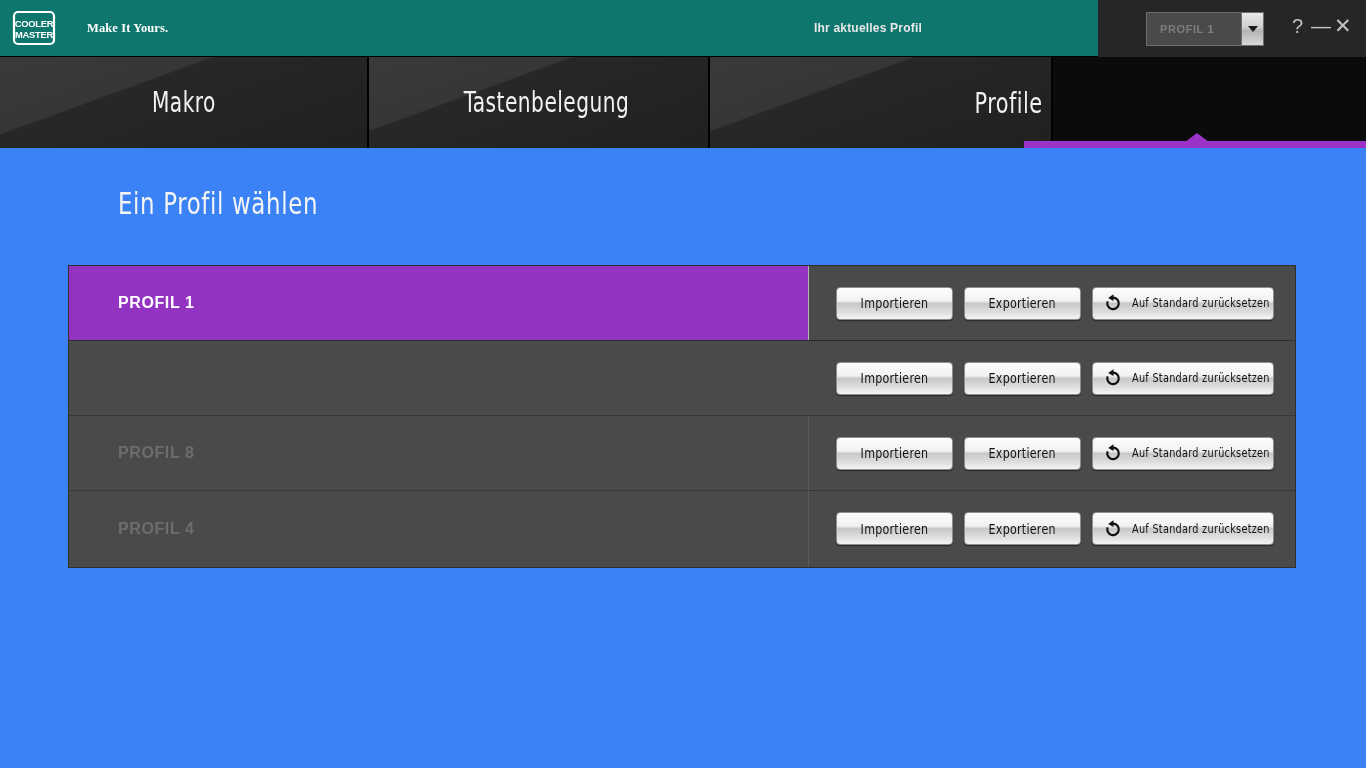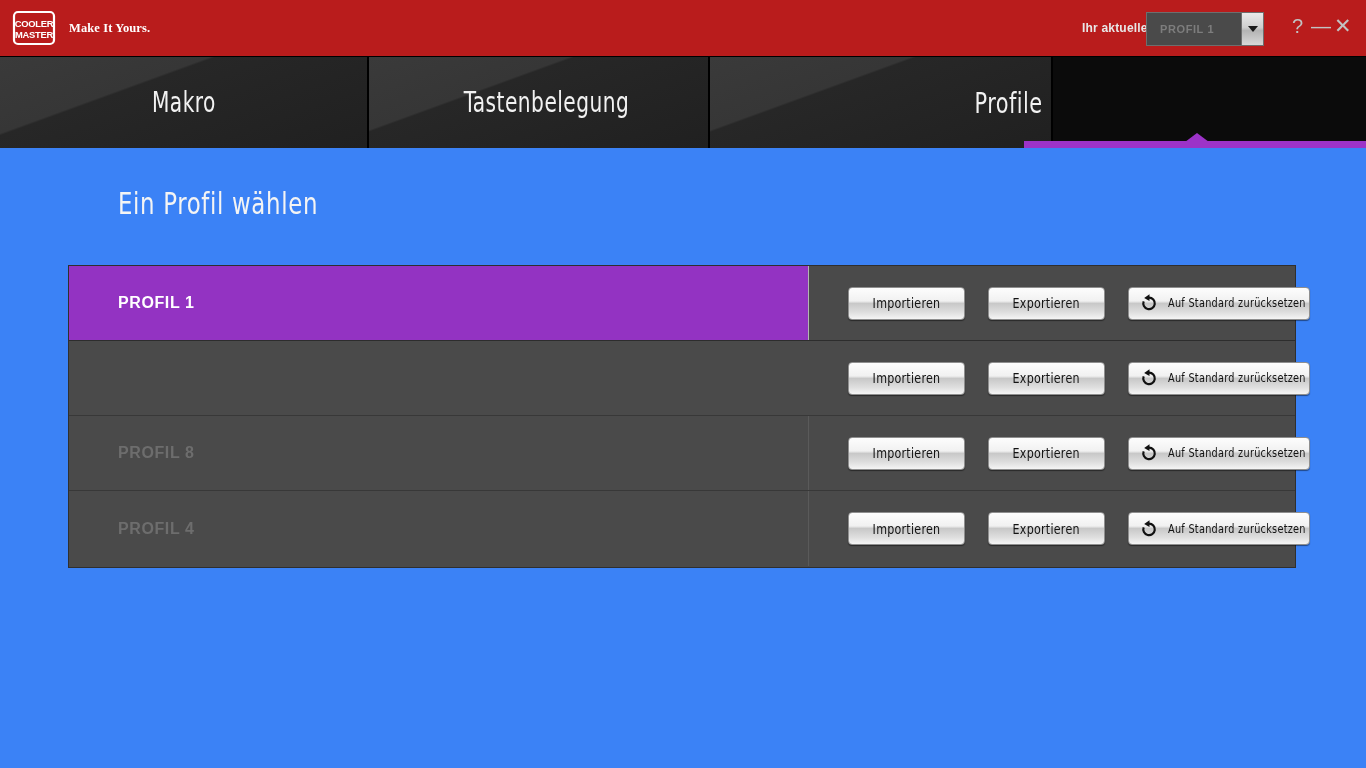--- a/index.html
+++ b/index.html
@@ -5,33 +5,33 @@
   * { margin:0; padding:0; box-sizing:border-box; }
   html, body {
     width:1366px; height:768px;
     background:#262626;
     font-family:"Liberation Sans", sans-serif;
     overflow:hidden;
   }
 
   
   #topbar{
-    position:absolute; left:0; top:0; width:1366px; height:57px;
-    background:#b91c1c;
+    position:absolute; left:0; top:0; width:1098px; height:57px;
+    background:#0f766e;
     border-bottom:1px solid #000;
   }
   #logo-block{
     position:absolute; left:10px; top:8px; display:flex; align-items:center;
   }
   #cm-logo{
     width:48px; height:40px; position:relative;
   }
   #cm-logo svg{ display:block; }
   #tagline{
-    margin-left:11px; color:#ffffff; font-size:12.5px; font-weight:bold;
+    margin-left:29px; color:#ffffff; font-size:12.5px; font-weight:bold;
     letter-spacing:.1px; font-family:"Liberation Serif", serif;
   }
   #current-profile-label{
     position:absolute; right:176px; top:21px;
     color:#e8e8e8; font-size:12px; font-weight:bold;
     font-family:"Liberation Sans", sans-serif;
     letter-spacing:.2px; white-space:nowrap;
   }
   #profile-select{
     position:absolute; left:1146px; top:12px; width:118px; height:34px;
@@ -154,21 +154,20 @@
     border:1px solid #8f8f8f;
     border-radius:4px;
     color:#131313;
     display:flex; align-items:center; justify-content:center;
     font-family:"DejaVu Sans Condensed","Liberation Sans Narrow","Liberation Sans",sans-serif;
     font-stretch:condensed;
     font-size:14px;
     letter-spacing:.3px;
     cursor:default; user-select:none;
     box-shadow:0 1px 1px rgba(0,0,0,.45);
-    margin-left:12px;
   }
   .btn-import{ width:117px; }
   .btn-export{ width:117px; }
   .btn-reset{ width:182px; justify-content:flex-start; padding-left:10px; gap:9px; }
   .btn .lbl{ transform:scaleX(.88); transform-origin:center; white-space:nowrap; }
   .btn-reset .lbl{ font-size:12px; transform:scaleX(.9); transform-origin:left center;}
   .reset-icon{ width:20px; height:20px; flex:0 0 20px; display:block; }
 </style>
 </head>
 <body>

